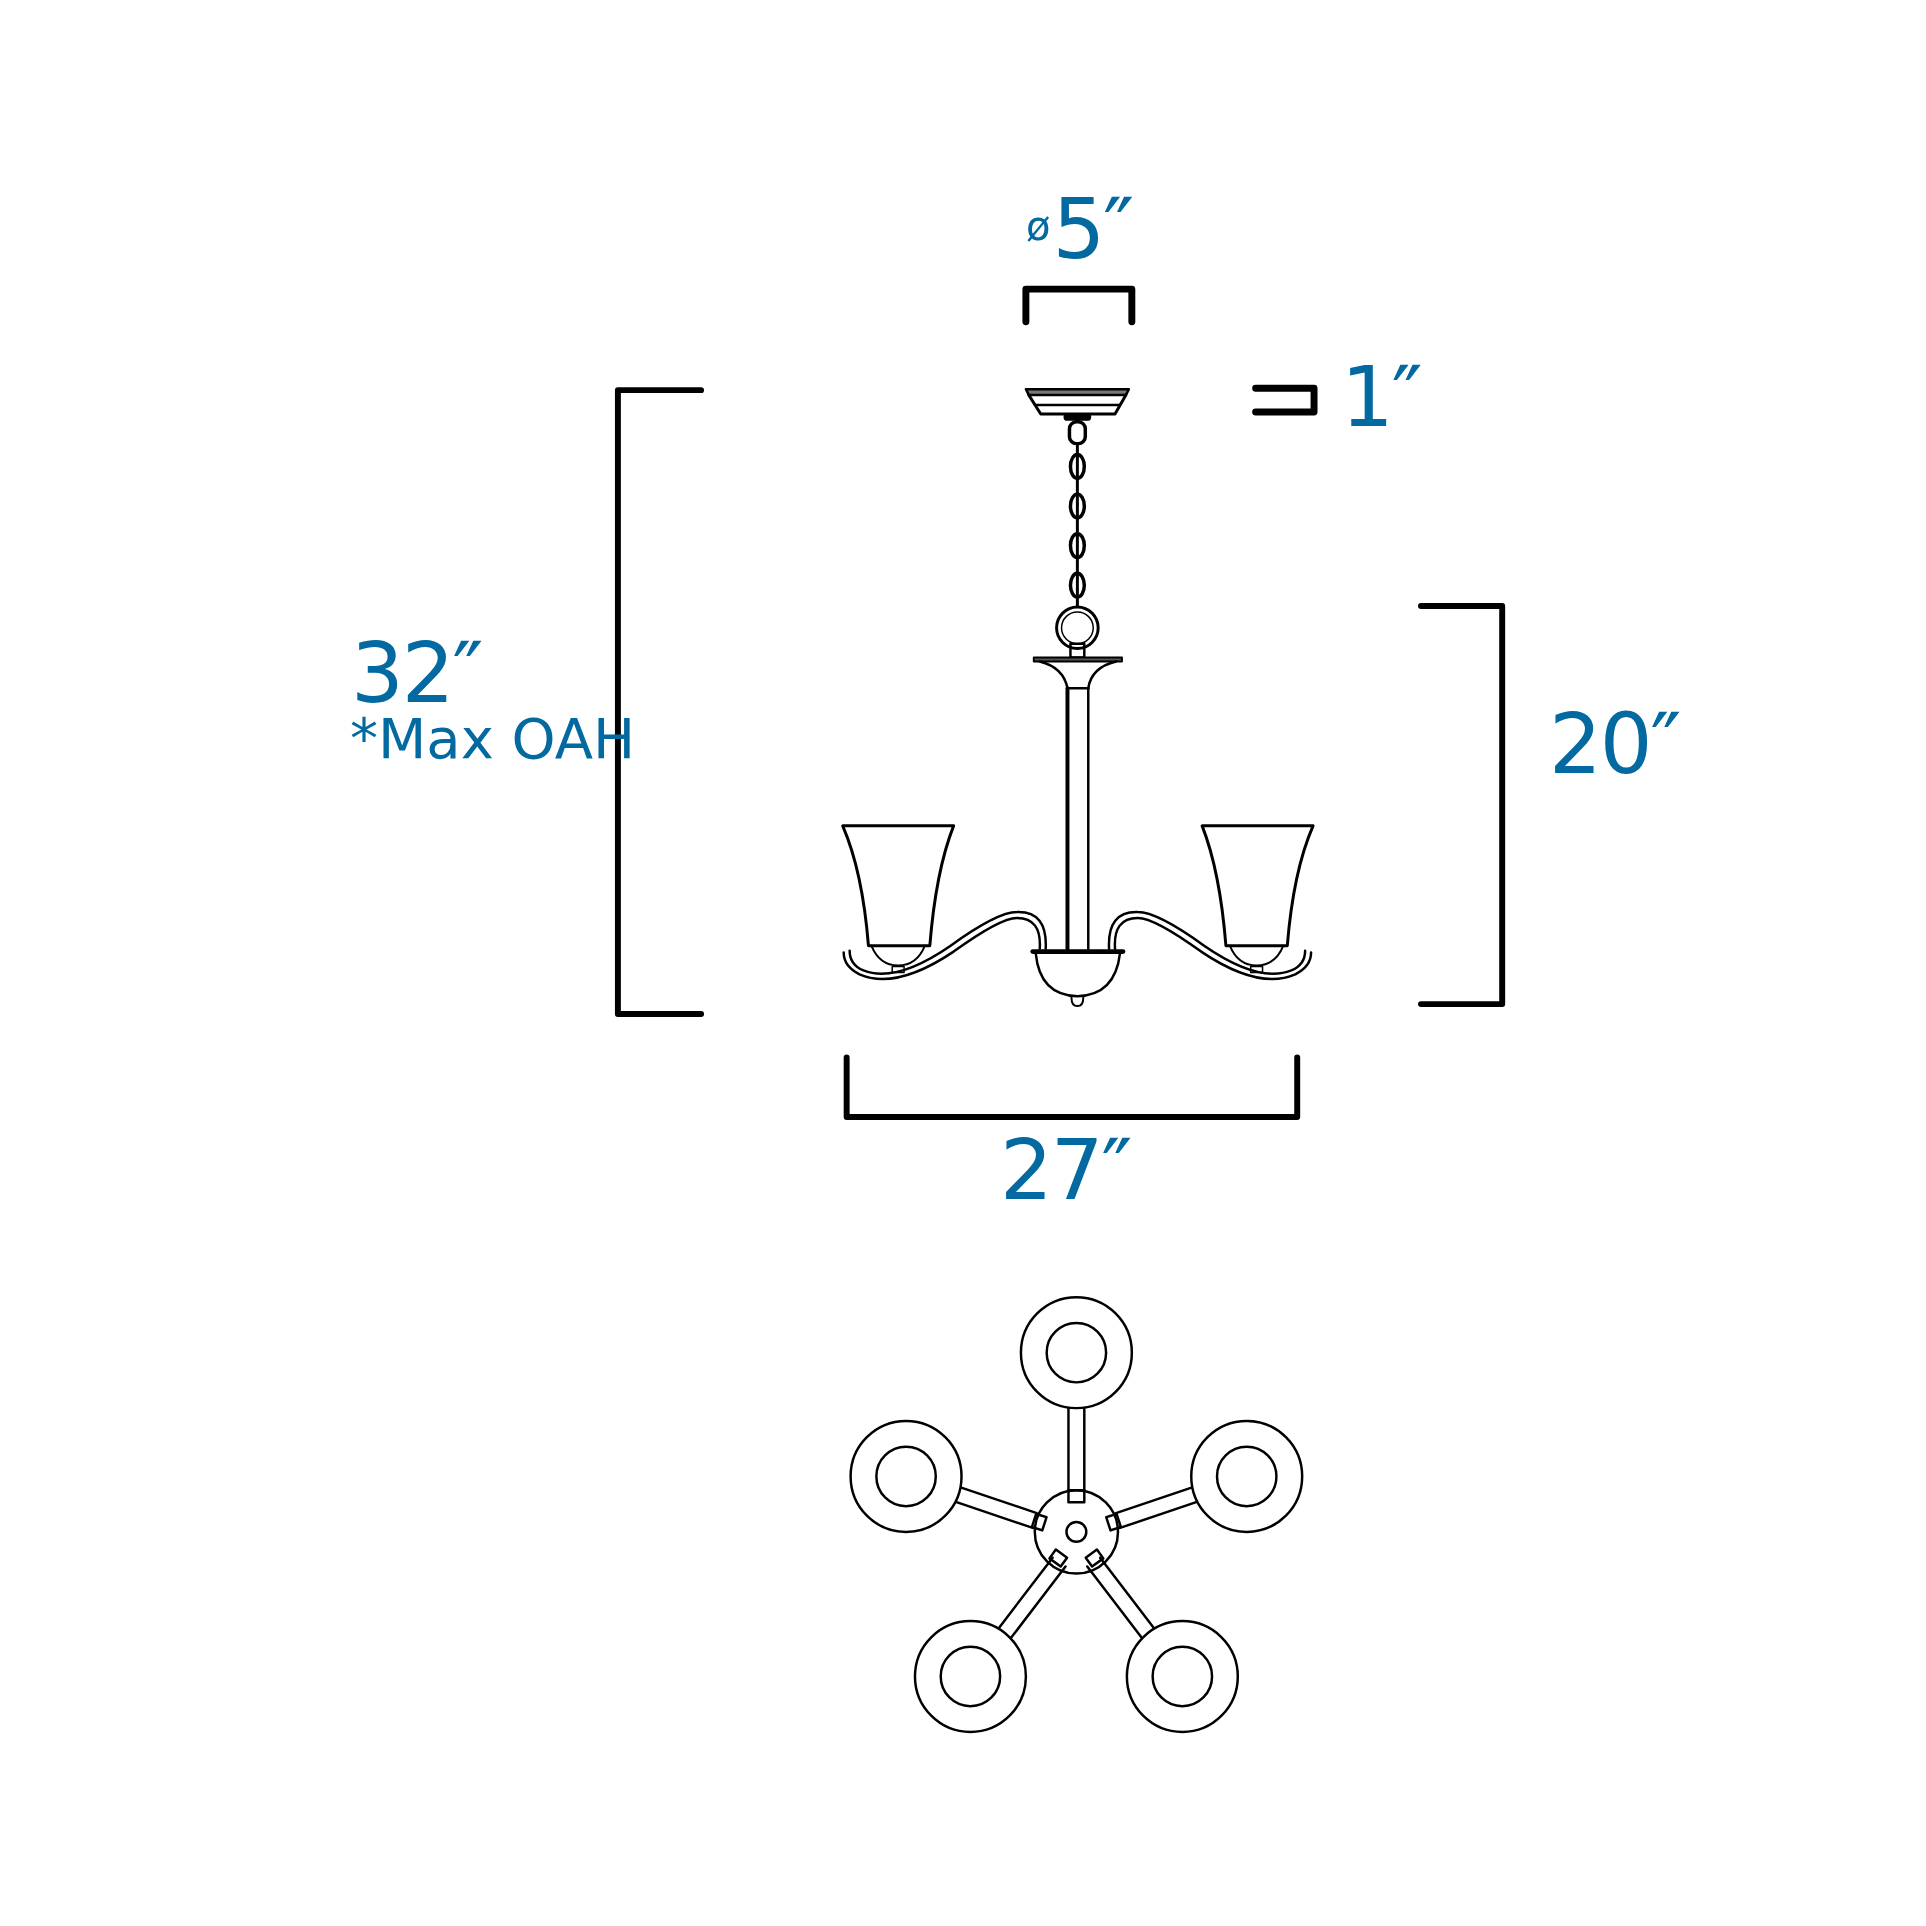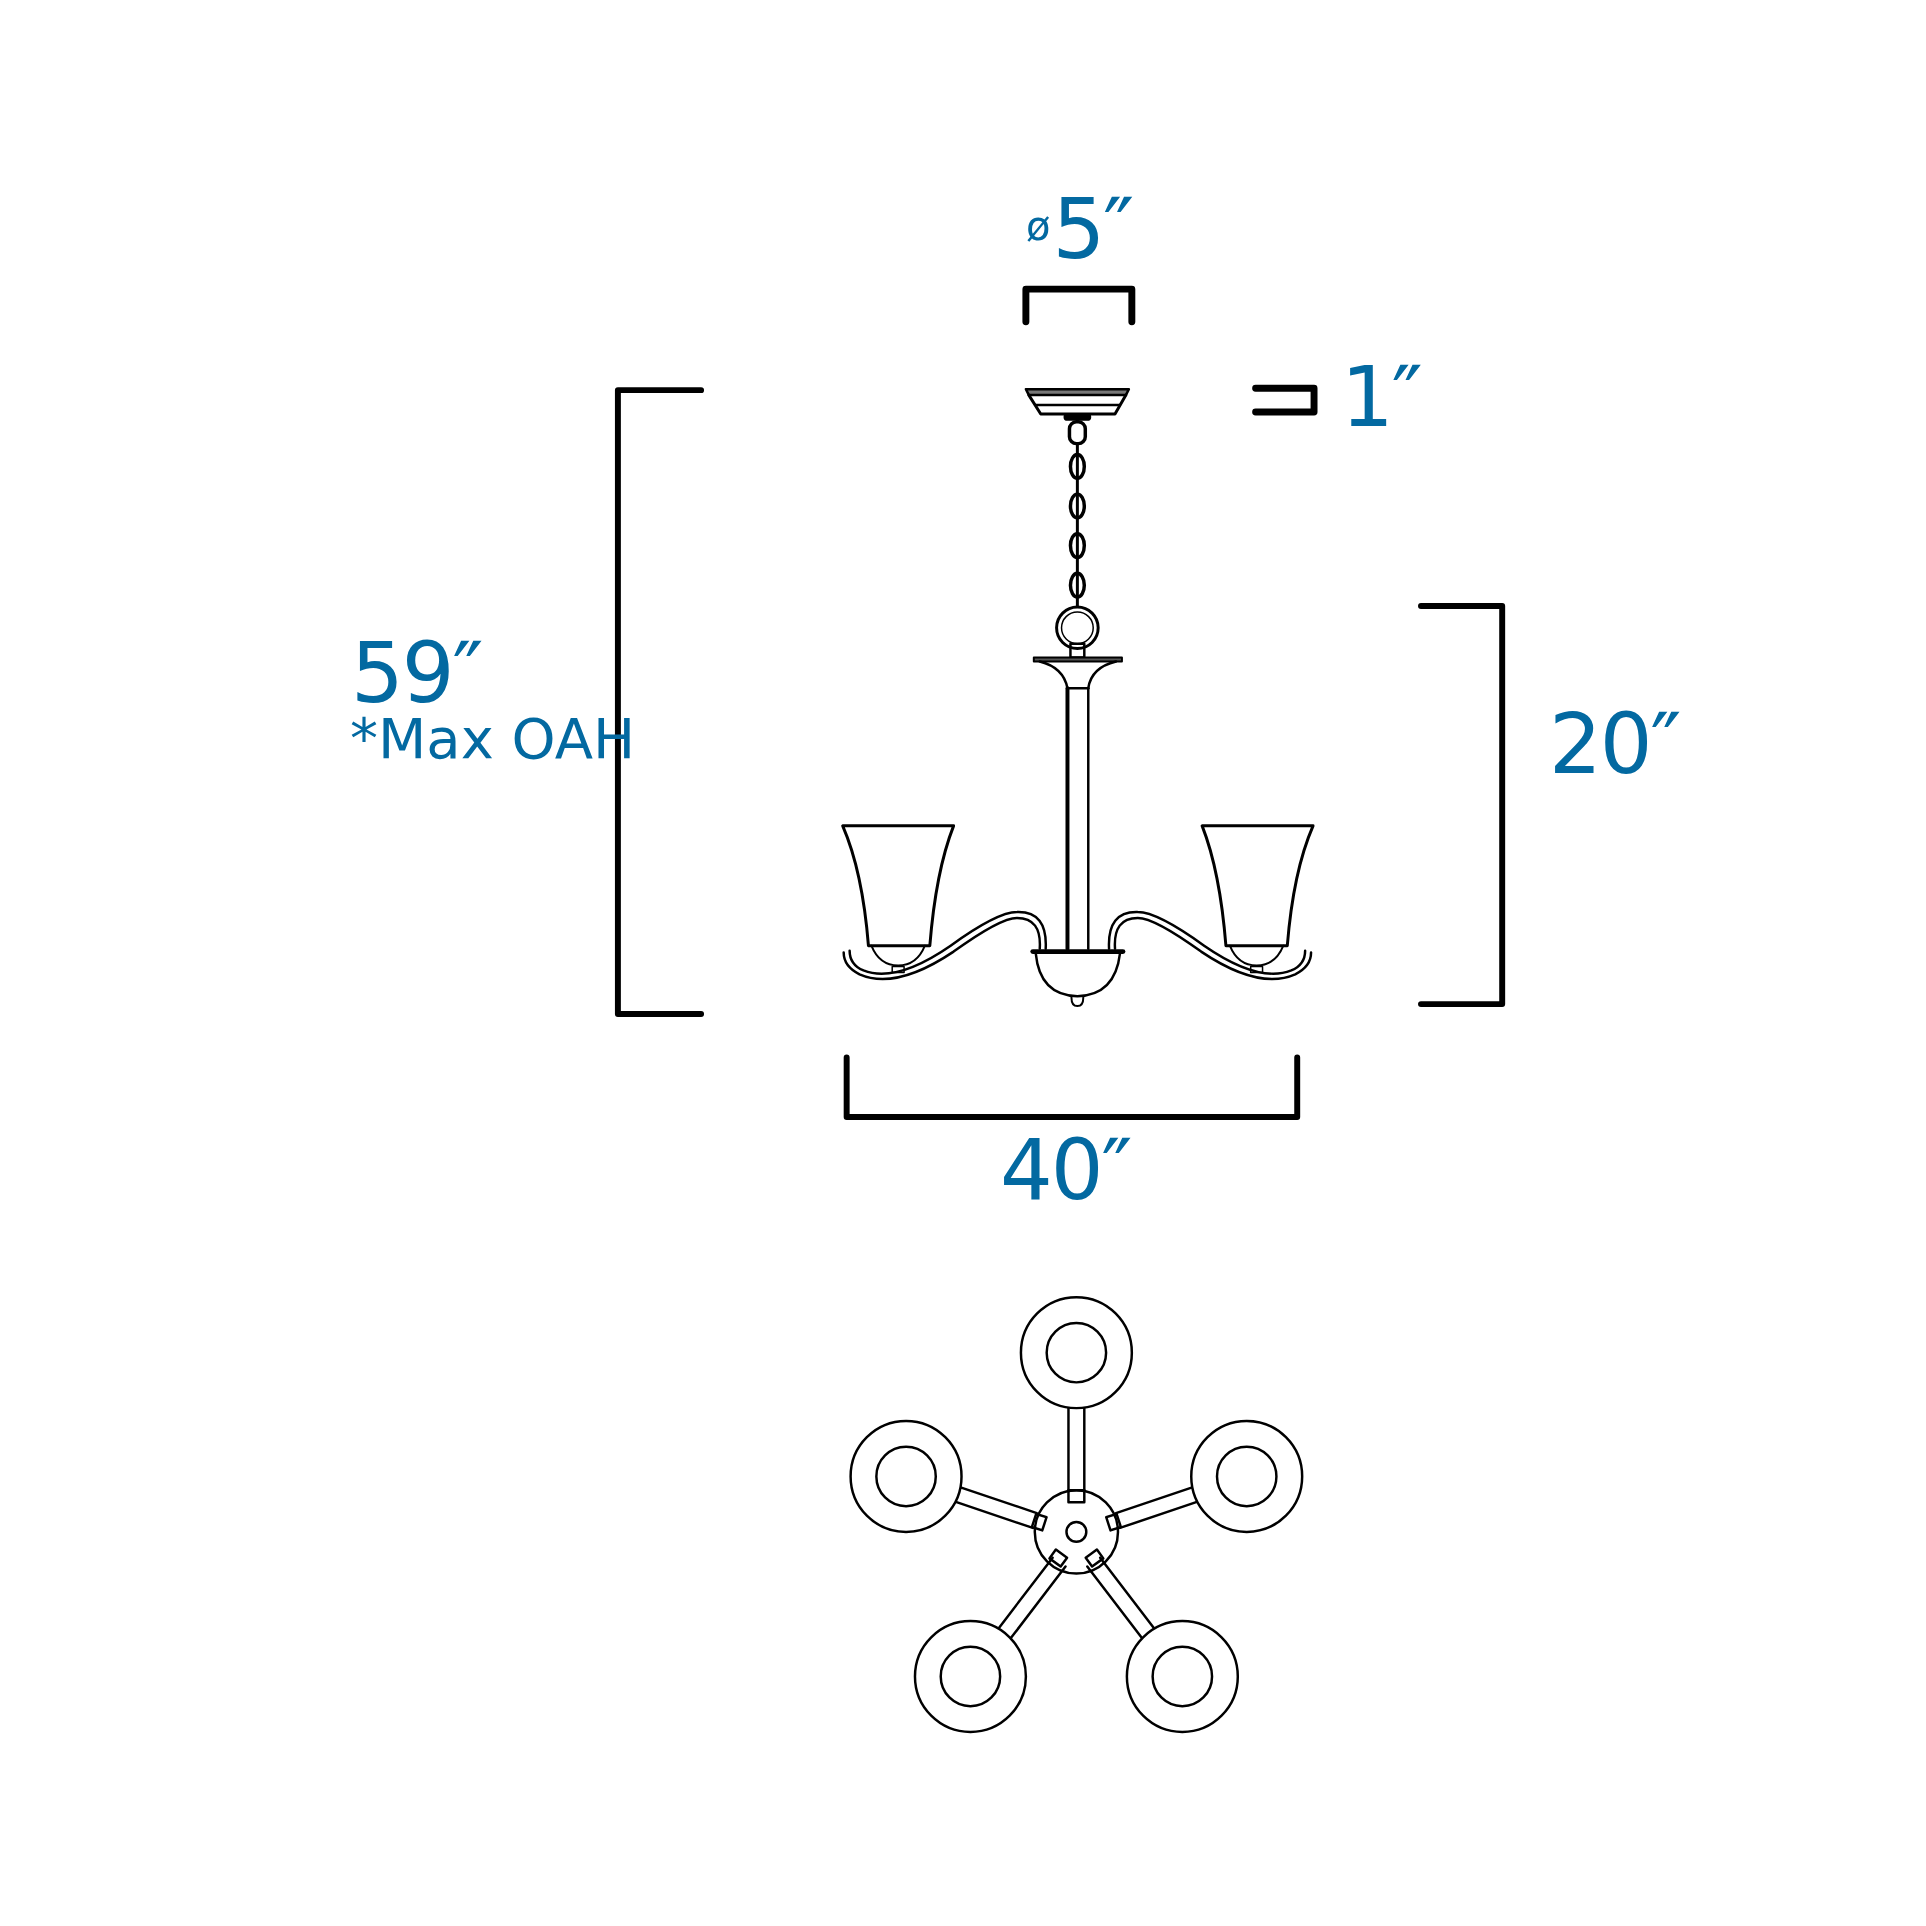--- a/index.html
+++ b/index.html
@@ -144,26 +144,26 @@
 
 <div class="dim-label big" style="left:1026px; top:188px;">
   <span class="phi">ø</span><span>5″</span>
 </div>
 
 <div class="dim-label big" style="left:1341px; top:356px;">
   <span>1″</span>
 </div>
 
 <div class="dim-label big" style="left:351px; top:632px;">
-  <span>59″</span>
+  <span>32″</span>
 </div>
 <div class="dim-label note" style="left:350px; top:711px;">
   <span>*Max OAH</span>
 </div>
 
 <div class="dim-label big" style="left:1527px; top:703px;margin-left:22px;">
   <span>20″</span>
 </div>
 
 <div class="dim-label big" style="left:1000px; top:1129px;">
-  <span>40″</span>
+  <span>27″</span>
 </div>
 
 
 </body></html>

